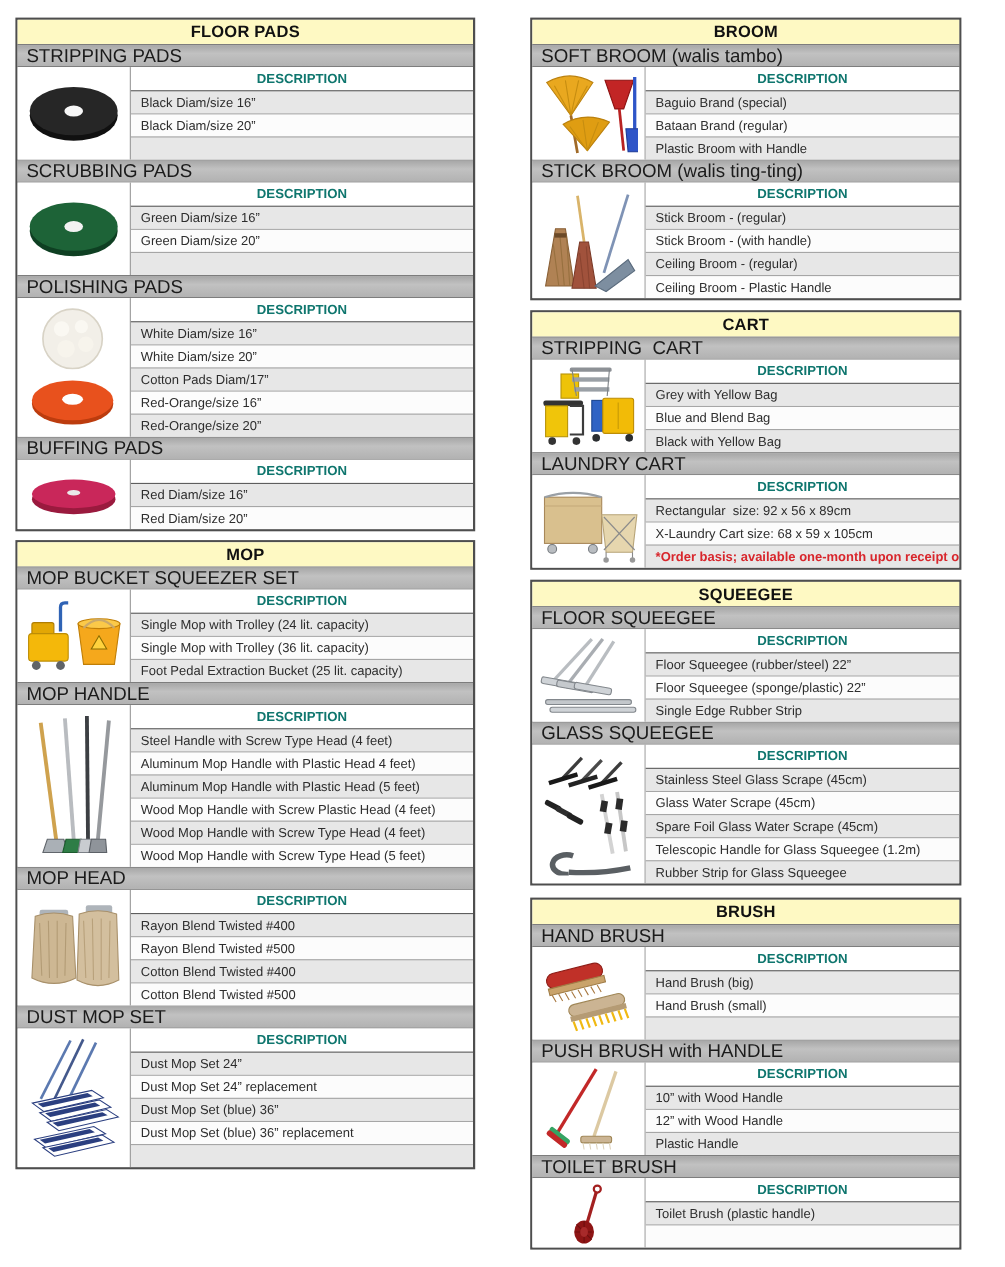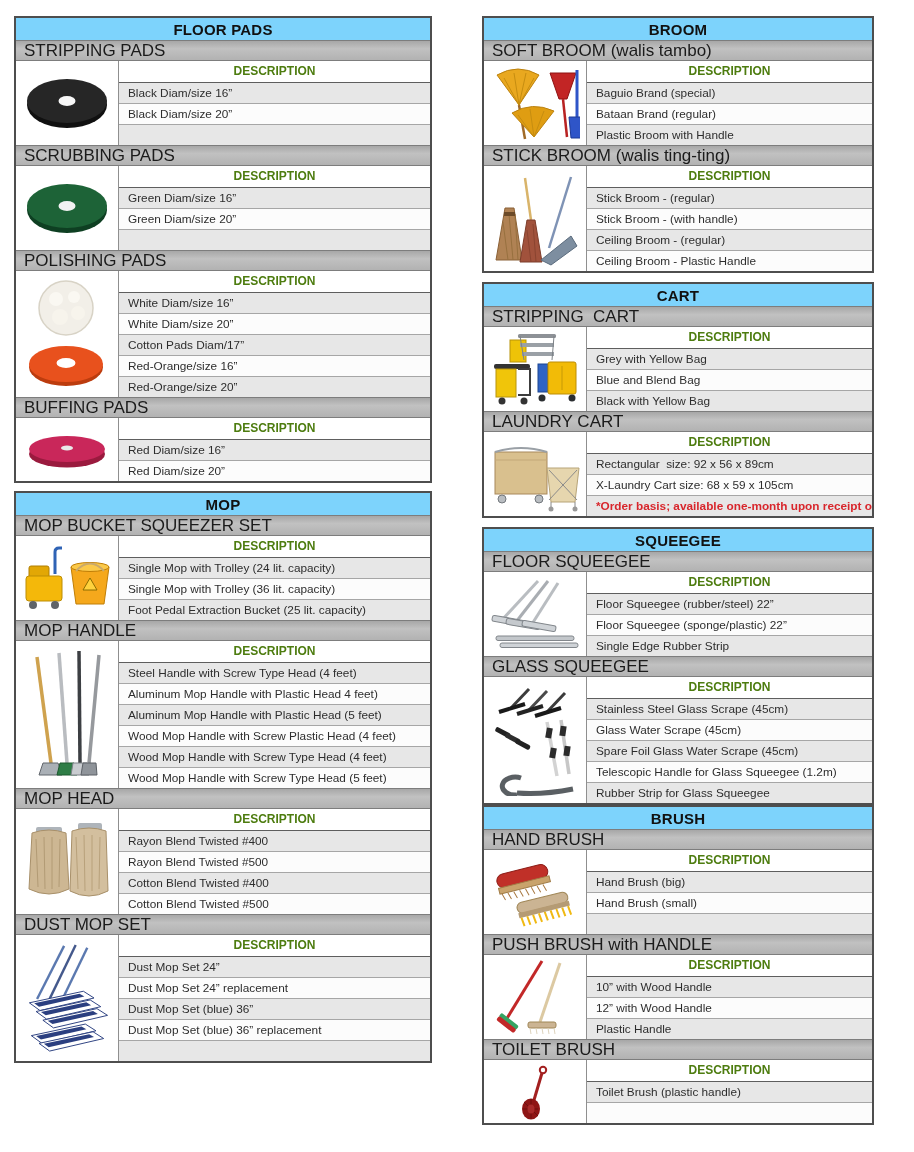--- a/index.html
+++ b/index.html
@@ -3,37 +3,37 @@
 <meta charset="utf-8">
 <style>
   html,body{margin:0;padding:0}
   body{width:914px;height:1152px;position:relative;background:#fff;
        font-family:"Liberation Sans",sans-serif;-webkit-font-smoothing:antialiased}
   .col{position:absolute;top:16px}
   .col-left{left:14px;width:418px}
   .col-right{left:482px;width:392px}
   .cat{border:2px solid #4e4e4e;background:#fff;box-sizing:border-box;margin-bottom:8px}
   .col-right .cat{margin-bottom:9px}
-  .col-right .cat.gap13{margin-bottom:0}
+  .col-right .cat.gap13{margin-bottom:11px}
   .cat-title{height:22px;display:flex;align-items:center;justify-content:center;
-             background:#7dd3fc;font-weight:bold;font-size:15px;color:#111;letter-spacing:.2px}
+             background:#fef9c3;font-weight:bold;font-size:15px;color:#111;letter-spacing:.2px}
   .bar{height:21px;display:flex;align-items:center;box-sizing:border-box;
        background:linear-gradient(180deg,#a7a7a7,#c1c1c1 40%,#b2b2b2);
        border-top:1px solid #7d7d7d;border-bottom:1px solid #7d7d7d;
        font-weight:normal;font-size:17px;color:#1b1b1b;padding-left:8px;white-space:pre}
   .sub-body{display:flex}
   .imgcell{flex:0 0 102px;border-right:1px solid #8f8f8f;display:flex;
            align-items:center;justify-content:center;background:#fff;overflow:hidden}
   .rows{flex:1;min-width:0;display:flex;flex-direction:column}
   .row{height:21px;line-height:20px;box-sizing:border-box;border-top:1px solid #a6a6a6;
        font-size:11.8px;color:#2d2d2d;padding-left:9px;white-space:pre;overflow:hidden}
   .rows .row:nth-child(odd){background:#fcfcfc}
   .rows .row:nth-child(even){background:#e7e7e7}
   .row.desc{border-top:none;text-align:center;font-weight:bold;font-size:12px;
-            color:#4d7c0f;padding-left:0}
+            color:#0f766e;padding-left:0}
   .rows .row.desc{background:#fff}
   .row.desc + .row{border-top-color:#5e5e5e}
   .row.note{color:#d8262c;font-weight:bold}
   svg{display:block}
 </style>
 </head>
 <body>
 
 <div class="page">
 

